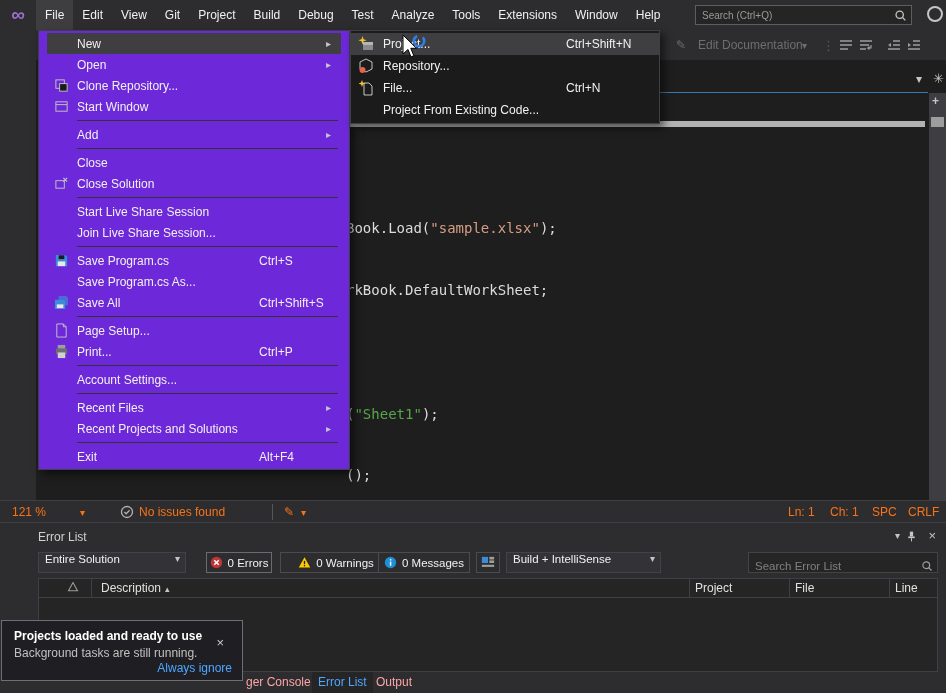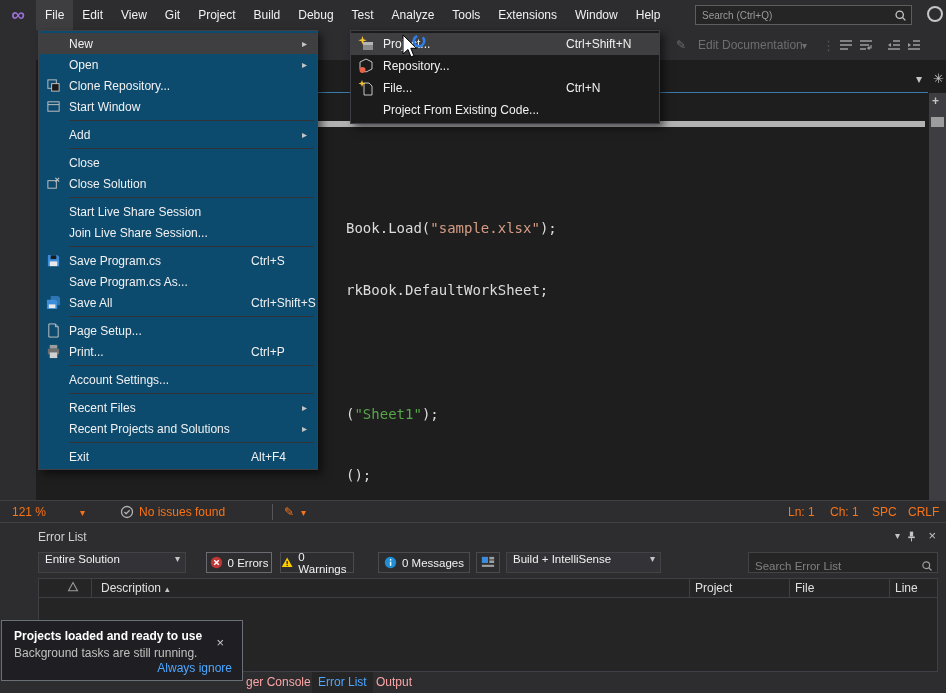--- a/index.html
+++ b/index.html
@@ -68,21 +68,21 @@
   .btab.sel{color:#4da6ff;background:#252526}
 
   
   .toast{position:absolute;left:1px;top:620px;width:242px;height:61px;background:#1f1f23;border:1px solid #6b7077;z-index:60}
   .toast-title{position:absolute;left:12px;top:8px;font-weight:bold;color:#ffffff;font-size:12px}
   .toast-body{position:absolute;left:12px;top:25px;color:#c0c0c0}
   .toast-close{position:absolute;right:18px;top:14px;color:#c8c8c8;font-size:13px}
   .toast-action{position:absolute;right:10px;bottom:5px;color:#4da6ff}
 
   
-  .filemenu{position:absolute;left:38px;top:30px;width:280px;background:#0c4a6e;border:1px solid #3f3f46;box-shadow:4px 4px 8px rgba(0,0,0,.55);z-index:50;padding:2px 0}
+  .filemenu{position:absolute;left:38px;top:30px;width:312px;background:#6d28d9;border:1px solid #3f3f46;box-shadow:4px 4px 8px rgba(0,0,0,.55);z-index:50;padding:2px 8px}
   .fm-row{position:relative;height:21px;display:flex;align-items:center;padding-left:30px;color:#f1f1f1;white-space:nowrap}
   .fm-row.hl{background:#3f3f41}
   .fm-ico{position:absolute;left:7px;top:3px;width:15px;height:15px;display:flex}
   .fm-sc{position:absolute;left:212px}
   .fm-arrow{position:absolute;right:10px;color:#c5c5c5;font-size:10px}
   .fm-sep{height:1px;background:#333337;margin:3px 3px 3px 30px}
 
   
   .submenu{position:absolute;left:350px;top:30px;width:310px;background:#1b1b1c;border:1px solid #3f3f46;box-shadow:4px 4px 8px rgba(0,0,0,.55);z-index:51;padding:2px 0}
   .sm-row{position:relative;height:22px;display:flex;align-items:center;padding-left:32px;color:#f1f1f1;white-space:nowrap}
@@ -215,21 +215,21 @@
       <span class="caret">▾</span>
     </div>
 
     <div class="toggle" style="left:206px;width:66px;border-color:#6a6a70">
       <svg width="13" height="13" viewBox="0 0 16 16">
           <circle cx="8" cy="8" r="7" fill="#c03636"></circle>
           <path d="M5.2 5.2L10.8 10.8M10.8 5.2L5.2 10.8" stroke="#fff" stroke-width="1.8"></path>
         </svg>
       <span>0 Errors</span>
     </div>
-    <div class="toggle" style="left:280px;width:74px">
+    <div class="toggle" style="left:280px;width:112px">
       <svg width="13" height="13" viewBox="0 0 16 16">
           <path d="M8 1.5L15 14H1Z" fill="#ffcc00"></path>
           <rect x="7.2" y="6" width="1.6" height="4" fill="#1e1e1e"></rect>
           <rect x="7.2" y="11" width="1.6" height="1.6" fill="#1e1e1e"></rect>
         </svg>
       <span>0 Warnings</span>
     </div>
     <div class="toggle" style="left:378px;width:92px">
       <svg width="13" height="13" viewBox="0 0 16 16">
           <circle cx="8" cy="8" r="7" fill="#1f8fd6"></circle>

